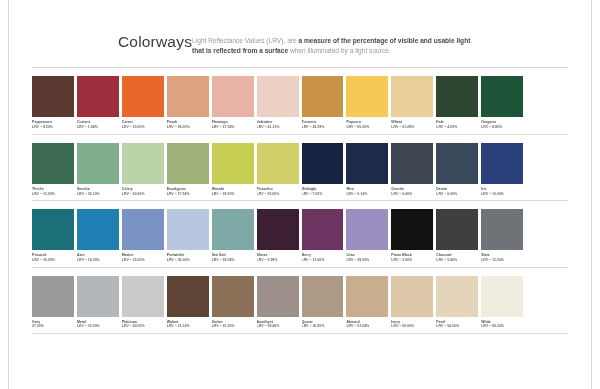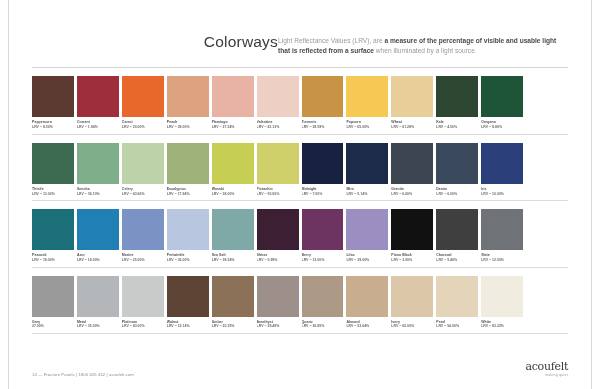--- a/index.html
+++ b/index.html
@@ -19,21 +19,21 @@
   .edge-left, .edge-right {
     position: absolute; top: 0; bottom: 0; width: 1px;
     background: #d8d8d8;
   }
   .edge-left { left: 8px; }
   .edge-right { right: 8px; }
 
   .header {
     display: flex;
     align-items: flex-start;
-    justify-content: flex-end;
+    justify-content: center;
     padding: 30px 32px 0 32px;
   }
   .title {
     font-size: 15.5px;
     font-weight: 400;
     color: #3b3b3b;
     letter-spacing: 0.2px;
     line-height: 1;
     padding-top: 4px;
   }
@@ -479,20 +479,13 @@
           <div class="swatch" style="background: transparent;"></div>
           <div class="cap">
             <span class="nm"></span>
             <span class="lrv"></span>
           </div>
         </div>
       </div>
     <div class="row-rule"></div>
   </div>
 
-  <div class="footer">
-    <div class="footer-text">14 — Fracture Panels | 1800 626 462 | acoufelt.com</div>
-    <div class="logo">
-      <span class="mark">acoufelt</span>
-      <span class="tag">making quiet</span>
-    </div>
-  </div>
 </div>
 
 </body></html>

